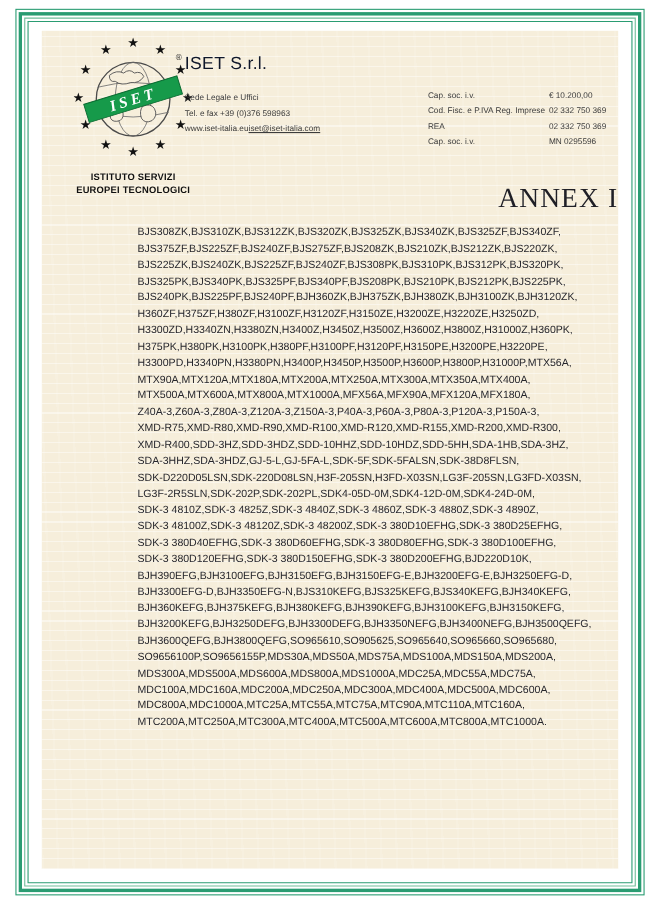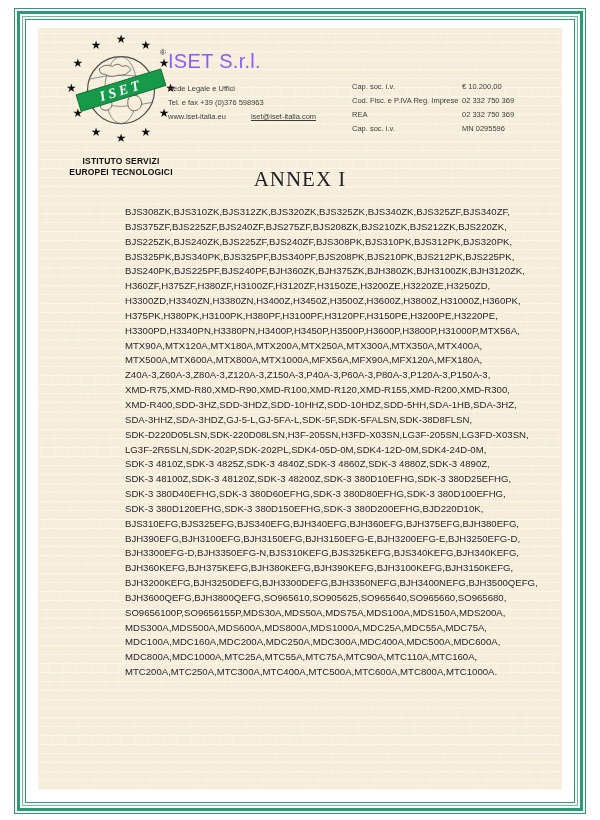--- a/index.html
+++ b/index.html
@@ -33,34 +33,34 @@
     pointer-events:none;
   }
   
   .logo-block{position:absolute;left:12px;top:6px;width:142px;text-align:center;}
   .logo-svg{width:108px;height:108px;display:block;margin:0 auto;}
   .logo-caption{
     font-size:8.5px;font-weight:bold;line-height:10.5px;color:#111;
     letter-spacing:.2px;margin-top:14px;
   }
   .company-name{
-    position:absolute;left:130px;top:22px;font-size:20px;color:#8b5cf6;letter-spacing:.3px;
+    position:absolute;left:130px;top:22px;font-size:16px;color:#0f172a;letter-spacing:.3px;
   }
   .office{position:absolute;left:130px;top:54px;font-size:7.5px;color:#3c3c3c;}
   .office div{height:14px;line-height:14px;white-space:nowrap;}
   .office .link{text-decoration:none;color:#3c3c3c;}
-  .office .email{text-decoration:underline;margin-left:12px;color:#3c3c3c;padding-left:13px;}
+  .office .email{text-decoration:underline;margin-left:0;color:#3c3c3c;}
   .registry{position:absolute;left:314px;top:52px;font-size:7.5px;color:#3c3c3c;width:200px;}
-  .registry .reg-row{height:14px;line-height:14px;white-space:nowrap;position:relative;}
+  .registry .reg-row{height:14px;line-height:14px;white-space:nowrap;position:relative;margin-left:37px;}
   .registry .lbl{display:inline-block;width:110px;}
   .registry .val{display:inline-block;}
   
   .annex-title{
-    position:absolute;left:0;top:139px;width:524px;text-align:center;
-    font-family:"Liberation Serif",serif;font-size:21px;color:#1f1f26;letter-spacing:1px;
+    position:absolute;left:0;top:139px;width:524px;text-align:right;
+    font-family:"Liberation Serif",serif;font-size:25px;color:#1f1f26;letter-spacing:1px;
   }
   .code-list{
     position:absolute;left:87px;top:177px;width:428px;
     font-family:Liberation Sans, sans-serif;font-size:9.6px;color:#26262c;
   }
   .code-line{height:14.85px;line-height:14.85px;white-space:nowrap;letter-spacing:0px;}
 </style>
 </head>
 <body>
 
@@ -142,21 +142,20 @@
       <div class="code-line">Z40A-3,Z60A-3,Z80A-3,Z120A-3,Z150A-3,P40A-3,P60A-3,P80A-3,P120A-3,P150A-3,</div>
       <div class="code-line">XMD-R75,XMD-R80,XMD-R90,XMD-R100,XMD-R120,XMD-R155,XMD-R200,XMD-R300,</div>
       <div class="code-line">XMD-R400,SDD-3HZ,SDD-3HDZ,SDD-10HHZ,SDD-10HDZ,SDD-5HH,SDA-1HB,SDA-3HZ,</div>
       <div class="code-line">SDA-3HHZ,SDA-3HDZ,GJ-5-L,GJ-5FA-L,SDK-5F,SDK-5FALSN,SDK-38D8FLSN,</div>
       <div class="code-line">SDK-D220D05LSN,SDK-220D08LSN,H3F-205SN,H3FD-X03SN,LG3F-205SN,LG3FD-X03SN,</div>
       <div class="code-line">LG3F-2R5SLN,SDK-202P,SDK-202PL,SDK4-05D-0M,SDK4-12D-0M,SDK4-24D-0M,</div>
       <div class="code-line">SDK-3 4810Z,SDK-3 4825Z,SDK-3 4840Z,SDK-3 4860Z,SDK-3 4880Z,SDK-3 4890Z,</div>
       <div class="code-line">SDK-3 48100Z,SDK-3 48120Z,SDK-3 48200Z,SDK-3 380D10EFHG,SDK-3 380D25EFHG,</div>
       <div class="code-line">SDK-3 380D40EFHG,SDK-3 380D60EFHG,SDK-3 380D80EFHG,SDK-3 380D100EFHG,</div>
       <div class="code-line">SDK-3 380D120EFHG,SDK-3 380D150EFHG,SDK-3 380D200EFHG,BJD220D10K,</div>
-      <div class="code-line">BJS310EFG,BJS325EFG,BJS340EFG,BJH340EFG,BJH360EFG,BJH375EFG,BJH380EFG,</div>
       <div class="code-line">BJH390EFG,BJH3100EFG,BJH3150EFG,BJH3150EFG-E,BJH3200EFG-E,BJH3250EFG-D,</div>
       <div class="code-line">BJH3300EFG-D,BJH3350EFG-N,BJS310KEFG,BJS325KEFG,BJS340KEFG,BJH340KEFG,</div>
       <div class="code-line">BJH360KEFG,BJH375KEFG,BJH380KEFG,BJH390KEFG,BJH3100KEFG,BJH3150KEFG,</div>
       <div class="code-line">BJH3200KEFG,BJH3250DEFG,BJH3300DEFG,BJH3350NEFG,BJH3400NEFG,BJH3500QEFG,</div>
       <div class="code-line">BJH3600QEFG,BJH3800QEFG,SO965610,SO905625,SO965640,SO965660,SO965680,</div>
       <div class="code-line">SO9656100P,SO9656155P,MDS30A,MDS50A,MDS75A,MDS100A,MDS150A,MDS200A,</div>
       <div class="code-line">MDS300A,MDS500A,MDS600A,MDS800A,MDS1000A,MDC25A,MDC55A,MDC75A,</div>
       <div class="code-line">MDC100A,MDC160A,MDC200A,MDC250A,MDC300A,MDC400A,MDC500A,MDC600A,</div>
       <div class="code-line">MDC800A,MDC1000A,MTC25A,MTC55A,MTC75A,MTC90A,MTC110A,MTC160A,</div>
       <div class="code-line">MTC200A,MTC250A,MTC300A,MTC400A,MTC500A,MTC600A,MTC800A,MTC1000A.</div>

